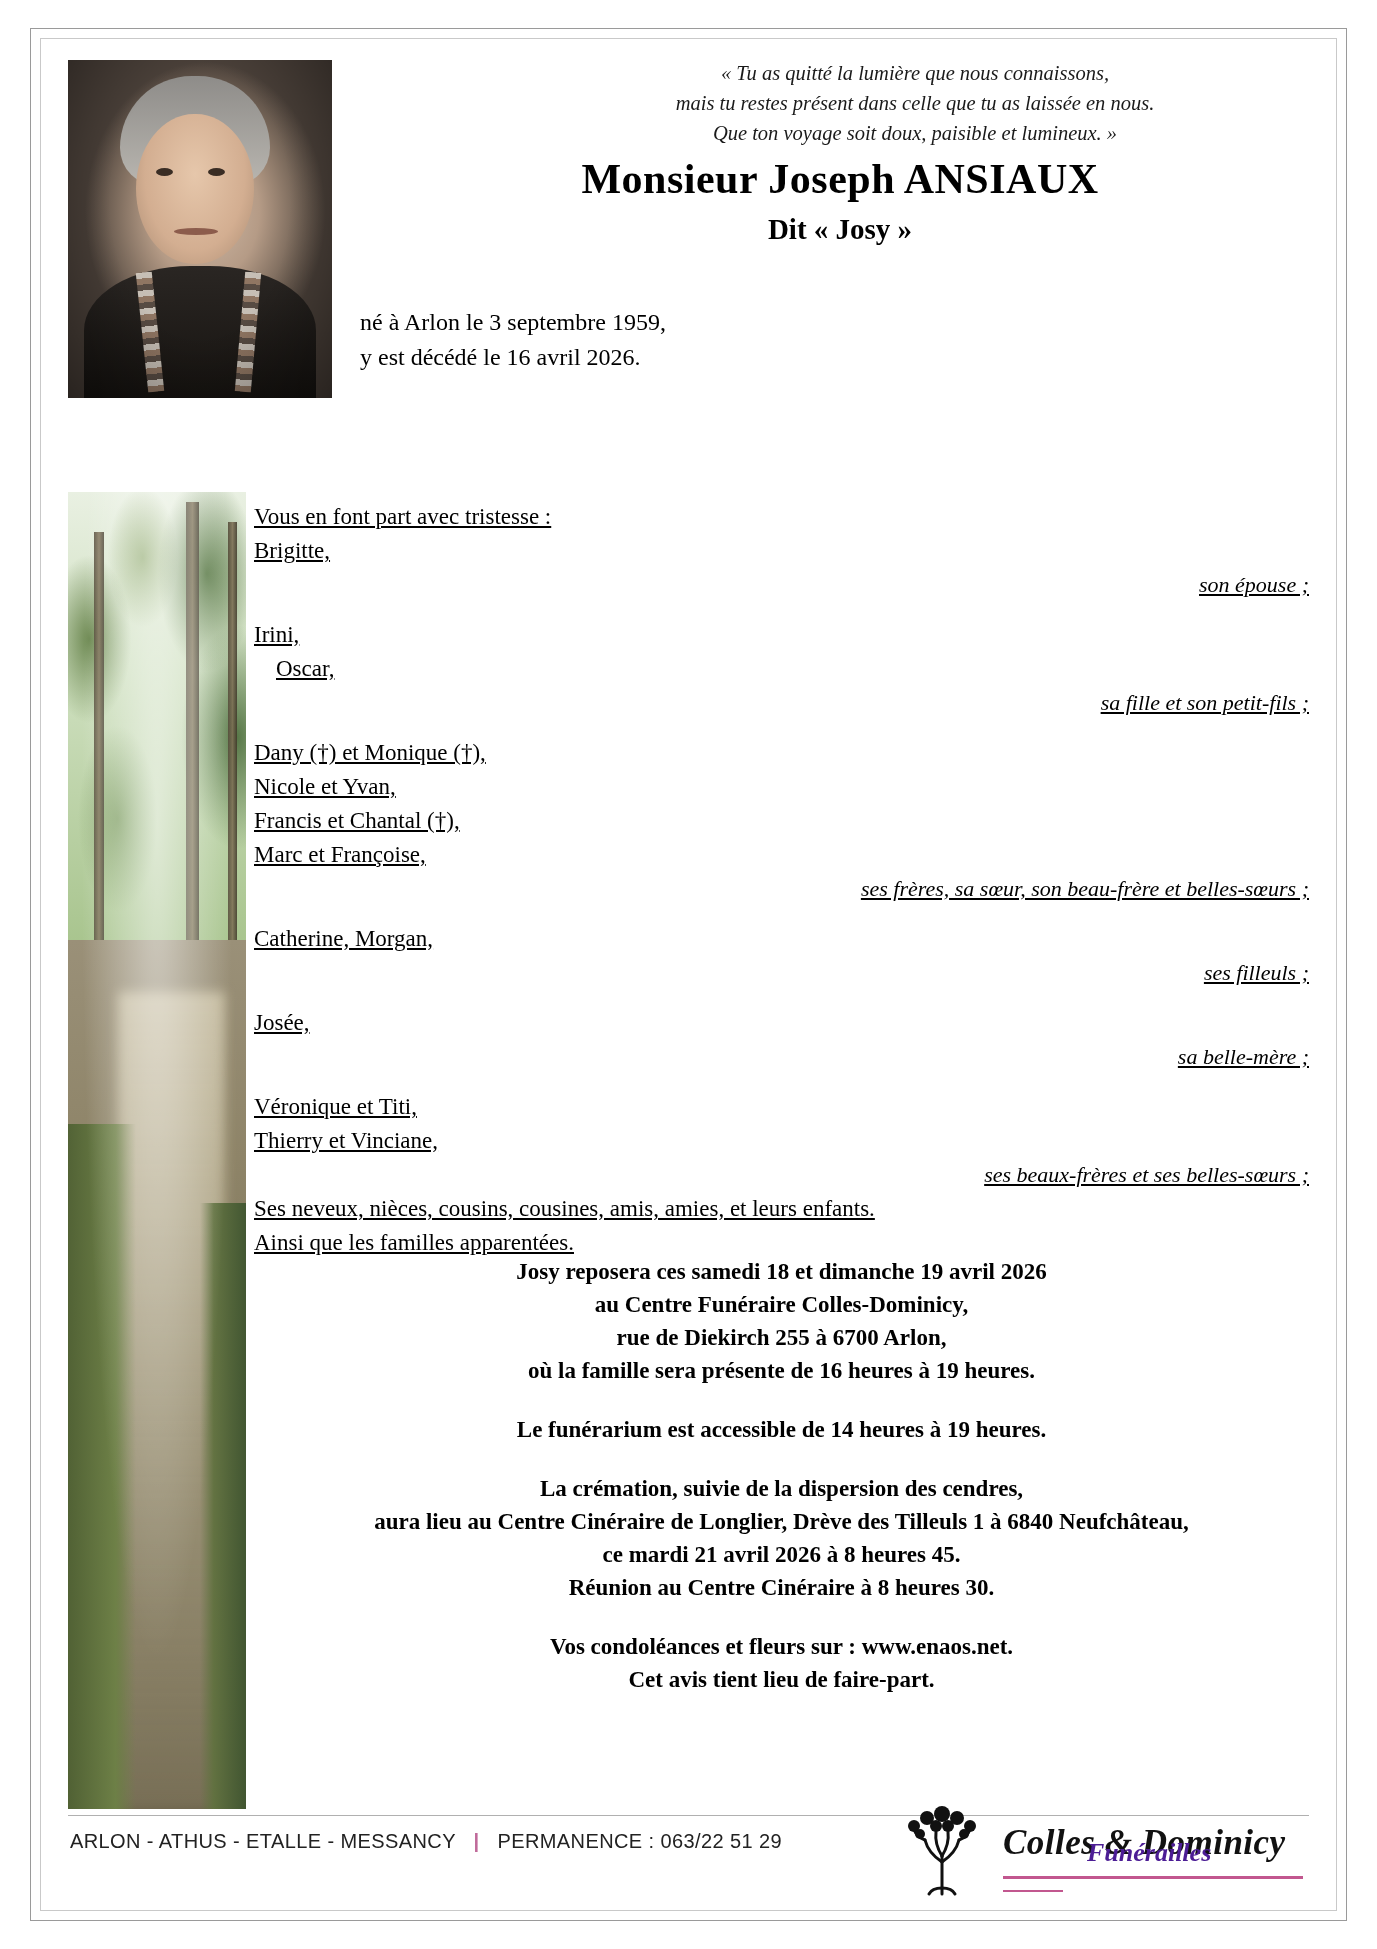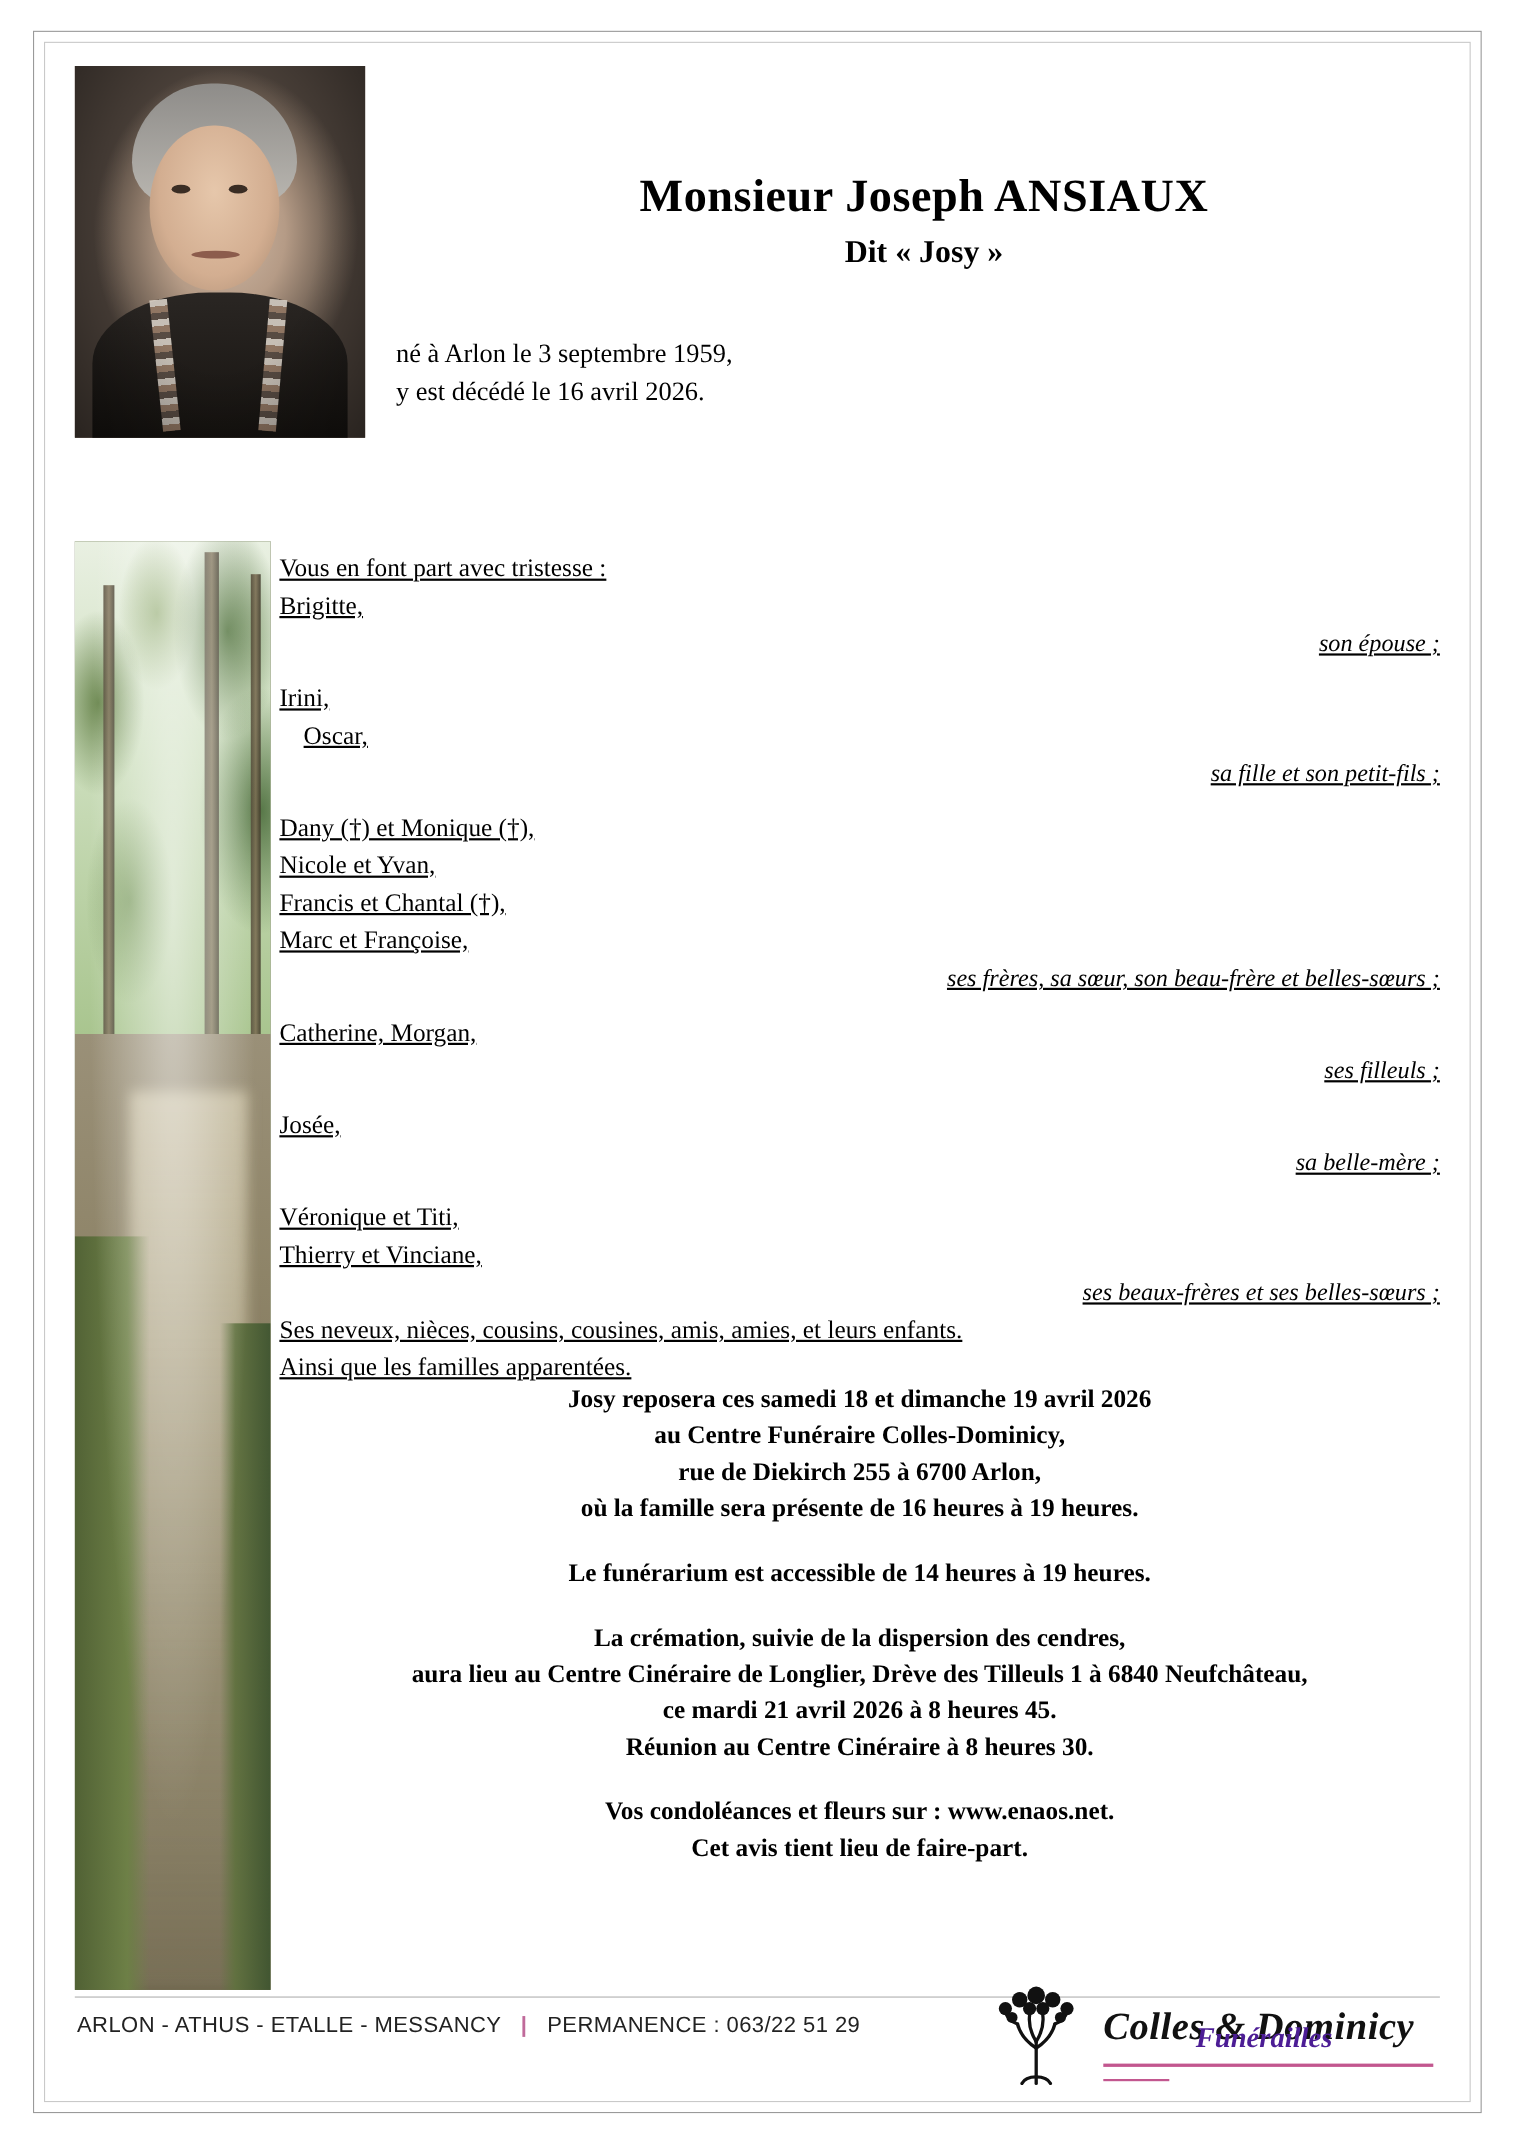--- a/index.html
+++ b/index.html
@@ -354,20 +354,25 @@
     <div class="trunk1"></div>
     <div class="trunk2"></div>
     <div class="trunk3"></div>
     <div class="path"></div>
     <div class="path-light"></div>
     <div class="grass-l"></div>
     <div class="grass-r"></div>
     <div class="haze"></div>
   </div>
 
+  <div class="quote">
+    <div>« Tu as quitté la lumière que nous connaissons,</div>
+    <div>mais tu restes présent dans celle que tu as laissée en nous.</div>
+    <div>Que ton voyage soit doux, paisible et lumineux. »</div>
+  </div>
 
   <div class="deceased-name">Monsieur Joseph ANSIAUX</div>
   <div class="nickname">Dit « Josy »</div>
   <div class="birth-line">
     <div>né à Arlon le 3 septembre 1959,</div>
     <div>y est décédé le 16 avril 2026.</div>
   </div>
 
   <div class="family">
     <div class="fam-line">Vous en font part avec tristesse :</div>

